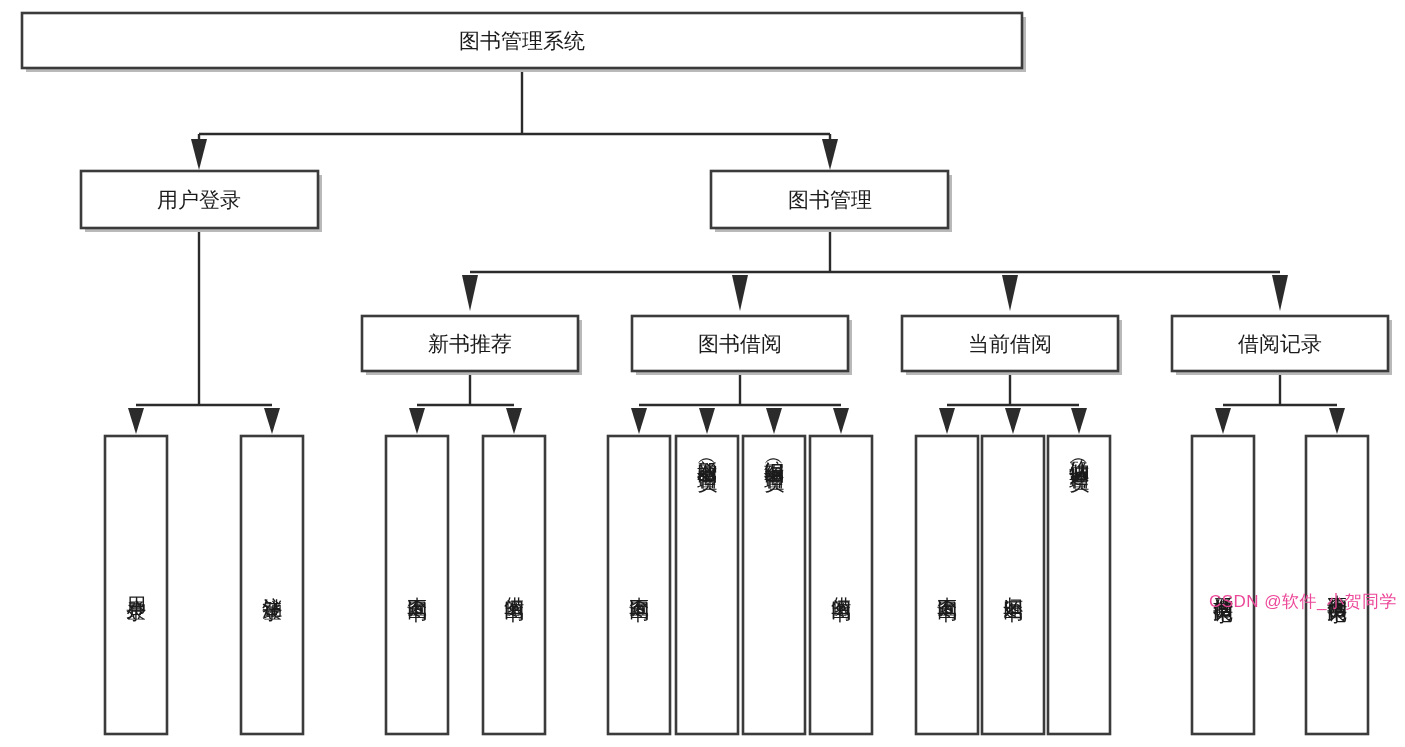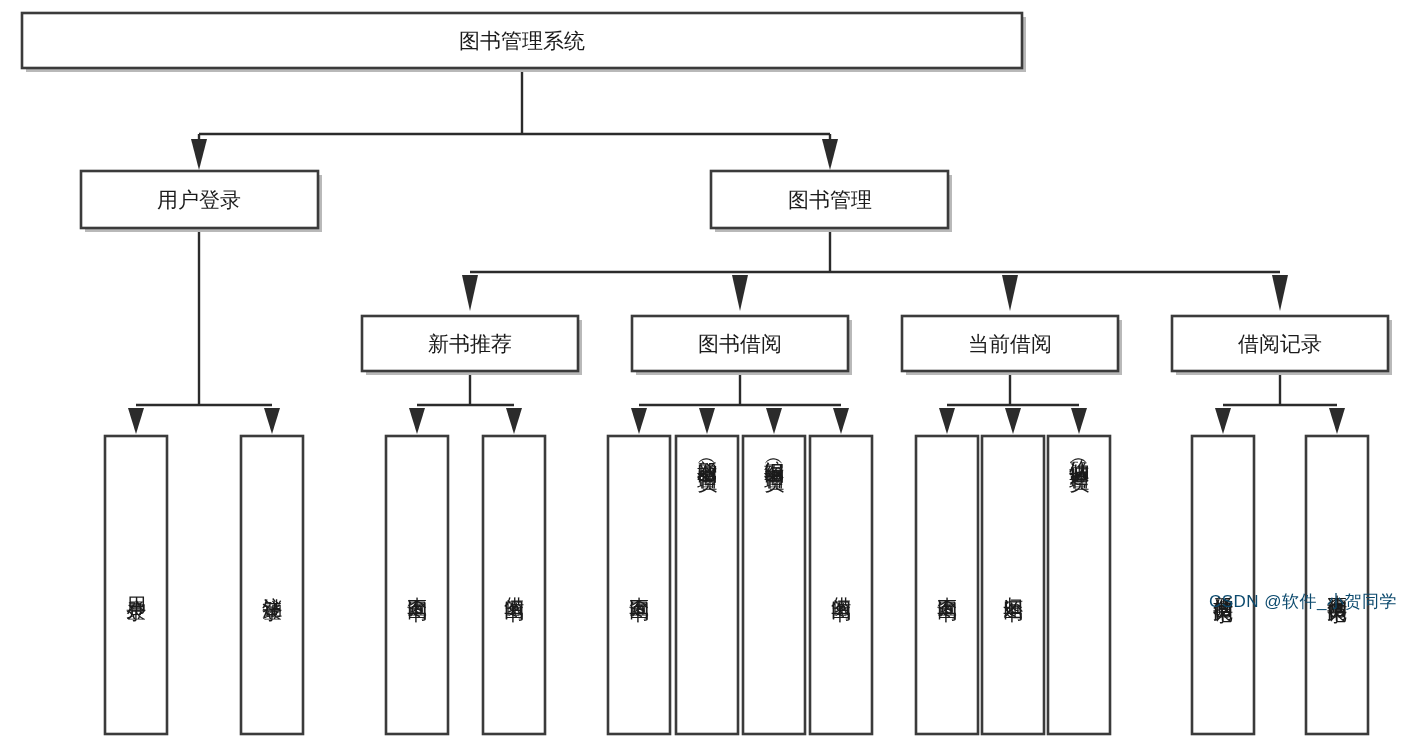--- a/index.html
+++ b/index.html
@@ -66,21 +66,21 @@
     color: #1b1b1b;
     pointer-events: none;
     white-space: nowrap;
   }
   .watermark {
     position: absolute;
     right: 8px;
     bottom: 4px;
     font-family: "Liberation Sans", "DejaVu Sans", sans-serif;
     font-size: 17px;
-    color: #0c4a6e;
+    color: #ec4899;
     letter-spacing: 0.5px;
     white-space: nowrap;
   }
 </style>
 </head>
 <body>
 
 <div id="diagram-root">
 
   <svg class="diagram-canvas" viewBox="0 0 1405 747">

